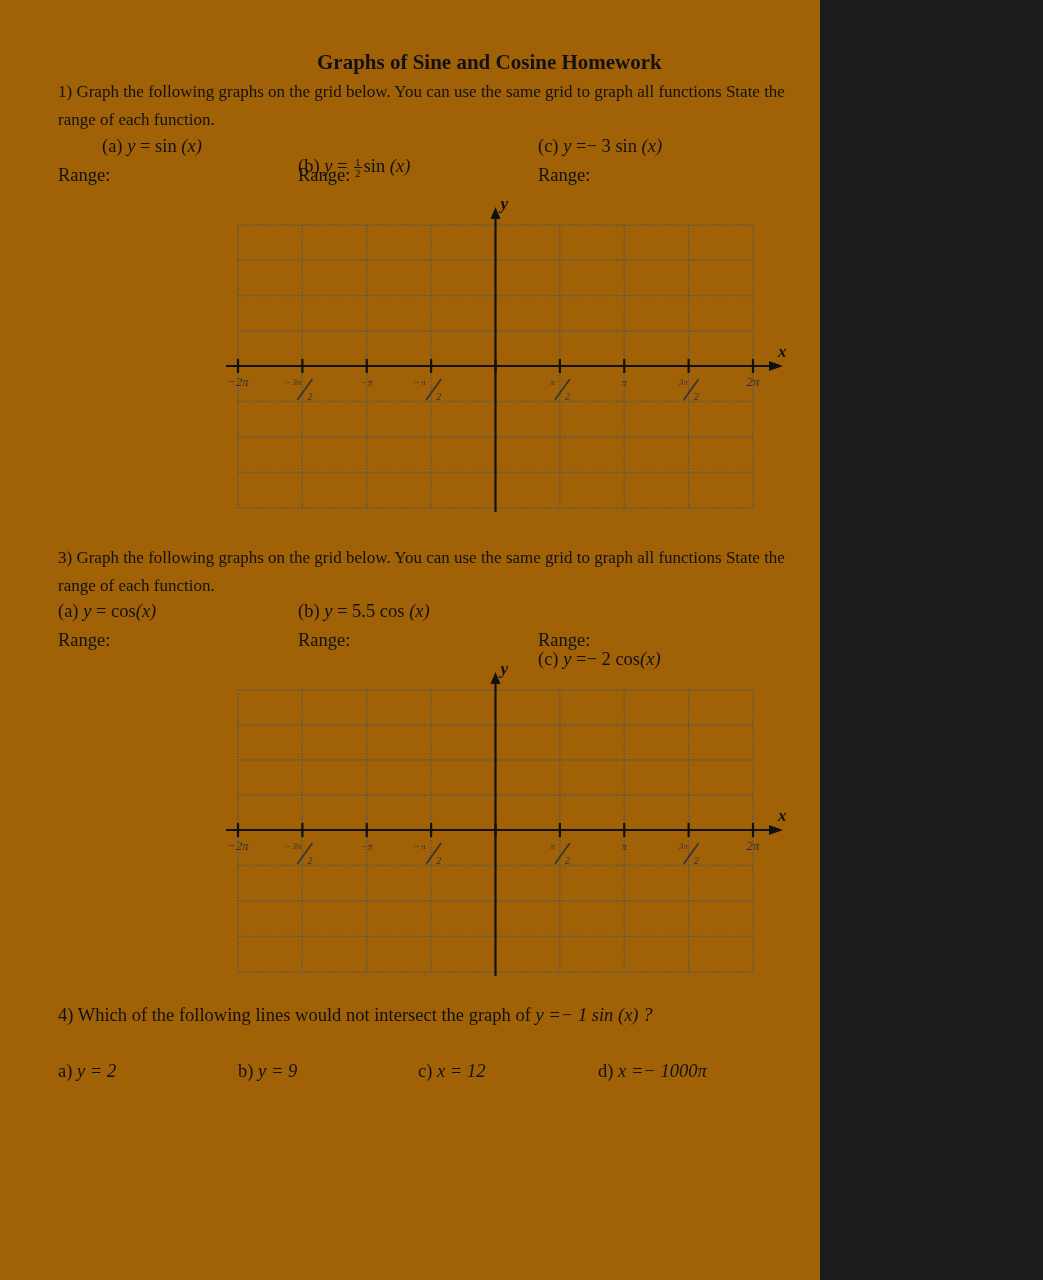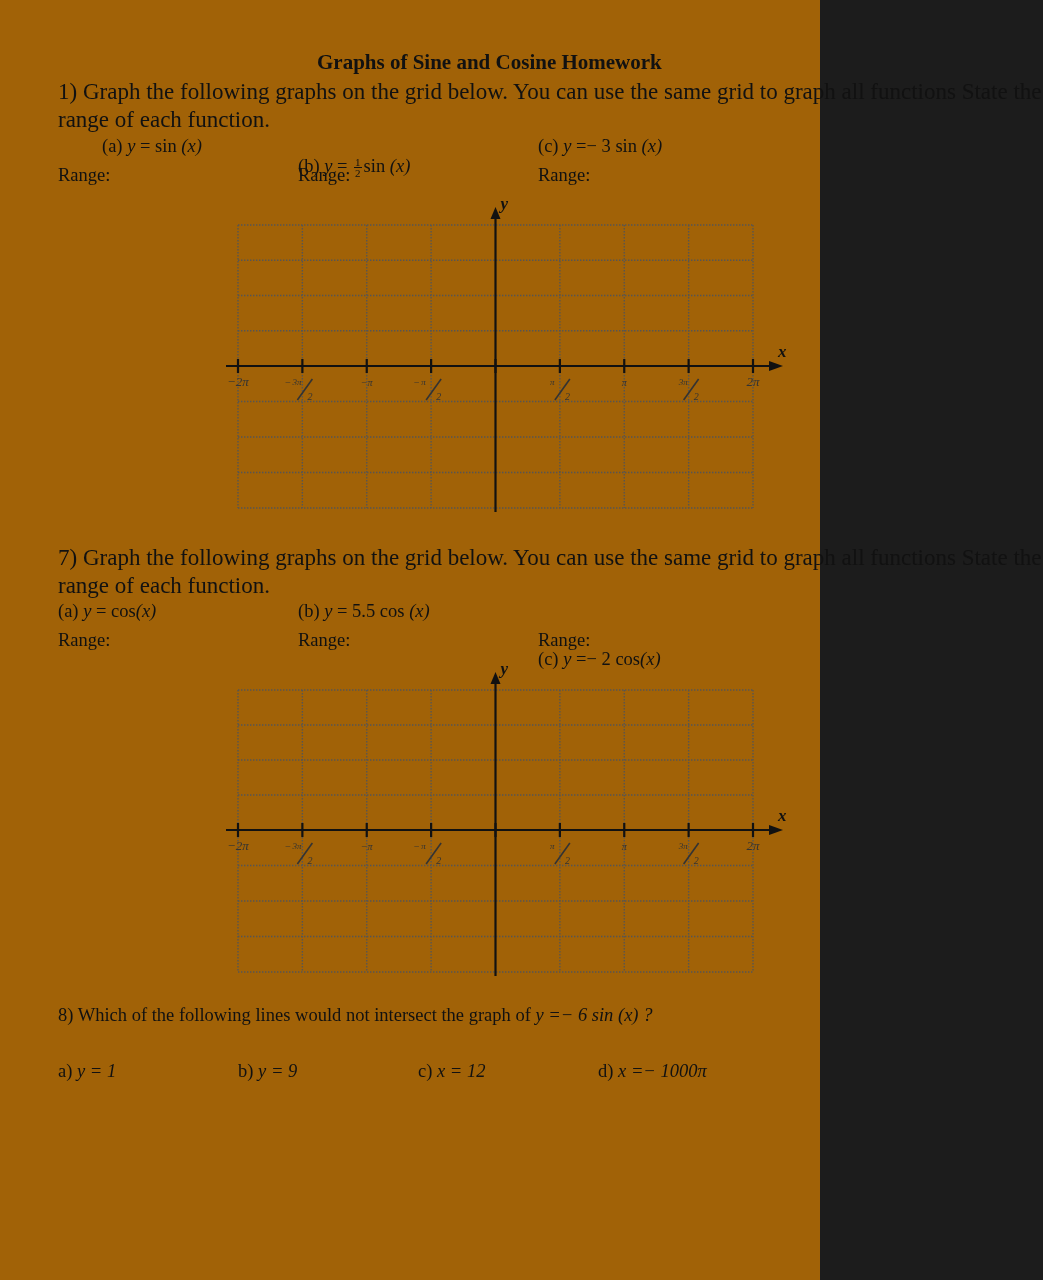--- a/index.html
+++ b/index.html
@@ -8,21 +8,21 @@
       background: #1c1c1c;
       font-family: "Liberation Serif", "DejaVu Serif", serif;
       color: #111;
     }
     .page {
       position: absolute; left: 0; top: 0; width: 820px; height: 1280px;
       background: #a16207;
     }
     .abs { position: absolute; white-space: nowrap; }
     .title { font-weight: bold; font-size: 21px; left: 317px; top: 50px; }
-    .para { font-size: 23px; line-height: 28px; left: 58px; }
+    .para { font-size: 17px; line-height: 28px; left: 58px; }
     .item { font-size: 18.5px; }
     .m { font-style: italic; }
     .frac { display: inline-block; vertical-align: middle; text-align: center; font-size: 11px; line-height: 10px; margin: 0 2px; }
     .frac span { display: block; }
     .frac .num { border-bottom: 1px solid #111; padding: 0 1px; }
     svg.grid { position: absolute; left: 0; top: 0; overflow: visible; }
     .tick-label { font-family: "Liberation Serif", serif; font-style: italic; fill: #333; }
     .axis-name { font-family: "Liberation Serif", serif; font-style: italic; font-weight: bold; fill: #111; font-size: 17px; }
   </style>
 </head>
@@ -49,21 +49,21 @@
     <span>(c)</span>
     <span class="m">y</span><span> =− </span><span>3</span>
     <span>sin</span>
     <span class="m">(x)</span>
   </div>
 
   <div class="abs item" style="left:58px; top:165px;">Range:</div>
   <div class="abs item" style="left:298px; top:165px;">Range:</div>
   <div class="abs item" style="left:538px; top:165px;">Range:</div>
 
-  <div class="abs para" style="top:544px;">7) Graph the following graphs on the grid below. You can use the same grid to graph all functions State the</div>
+  <div class="abs para" style="top:544px;">3) Graph the following graphs on the grid below. You can use the same grid to graph all functions State the</div>
   <div class="abs para" style="top:572px;">range of each function.</div>
 
   <div class="abs item" style="left:58px; top:601px;text-align:right;">
     <span>(a)</span>
     <span class="m">y</span><span> = </span><span>cos</span><span class="m">(x)</span>
   </div>
   <div class="abs item" style="left:298px; top:601px;">
     <span>(b)</span>
     <span class="m">y</span><span> = </span><span>5.5</span>
     <span>cos</span>
@@ -73,25 +73,25 @@
     <span>(c)</span>
     <span class="m">y</span><span> =− </span><span>2</span>
     <span>cos</span><span class="m">(x)</span>
   </div>
 
   <div class="abs item" style="left:58px; top:630px;">Range:</div>
   <div class="abs item" style="left:298px; top:630px;">Range:</div>
   <div class="abs item" style="left:538px; top:630px;">Range:</div>
 
   <div class="abs item" style="left:58px; top:1005px;">
-    <span>8) Which of the following lines would not intersect the graph of</span>
-    <span class="m">y =− 6 sin (x) ?</span>
+    <span>4) Which of the following lines would not intersect the graph of</span>
+    <span class="m">y =− 1 sin (x) ?</span>
   </div>
   <div class="abs item" style="left:58px; top:1061px;">
-    <span>a)</span> <span class="m">y = 1</span>
+    <span>a)</span> <span class="m">y = 2</span>
   </div>
   <div class="abs item" style="left:238px; top:1061px;">
     <span>b)</span> <span class="m">y = 9</span>
   </div>
   <div class="abs item" style="left:418px; top:1061px;font-family:Liberation Serif, serif;">
     <span>c)</span> <span class="m">x = 12</span>
   </div>
   <div class="abs item" style="left:598px; top:1061px;">
     <span>d)</span> <span class="m">x =− 1000π</span>
   </div>

